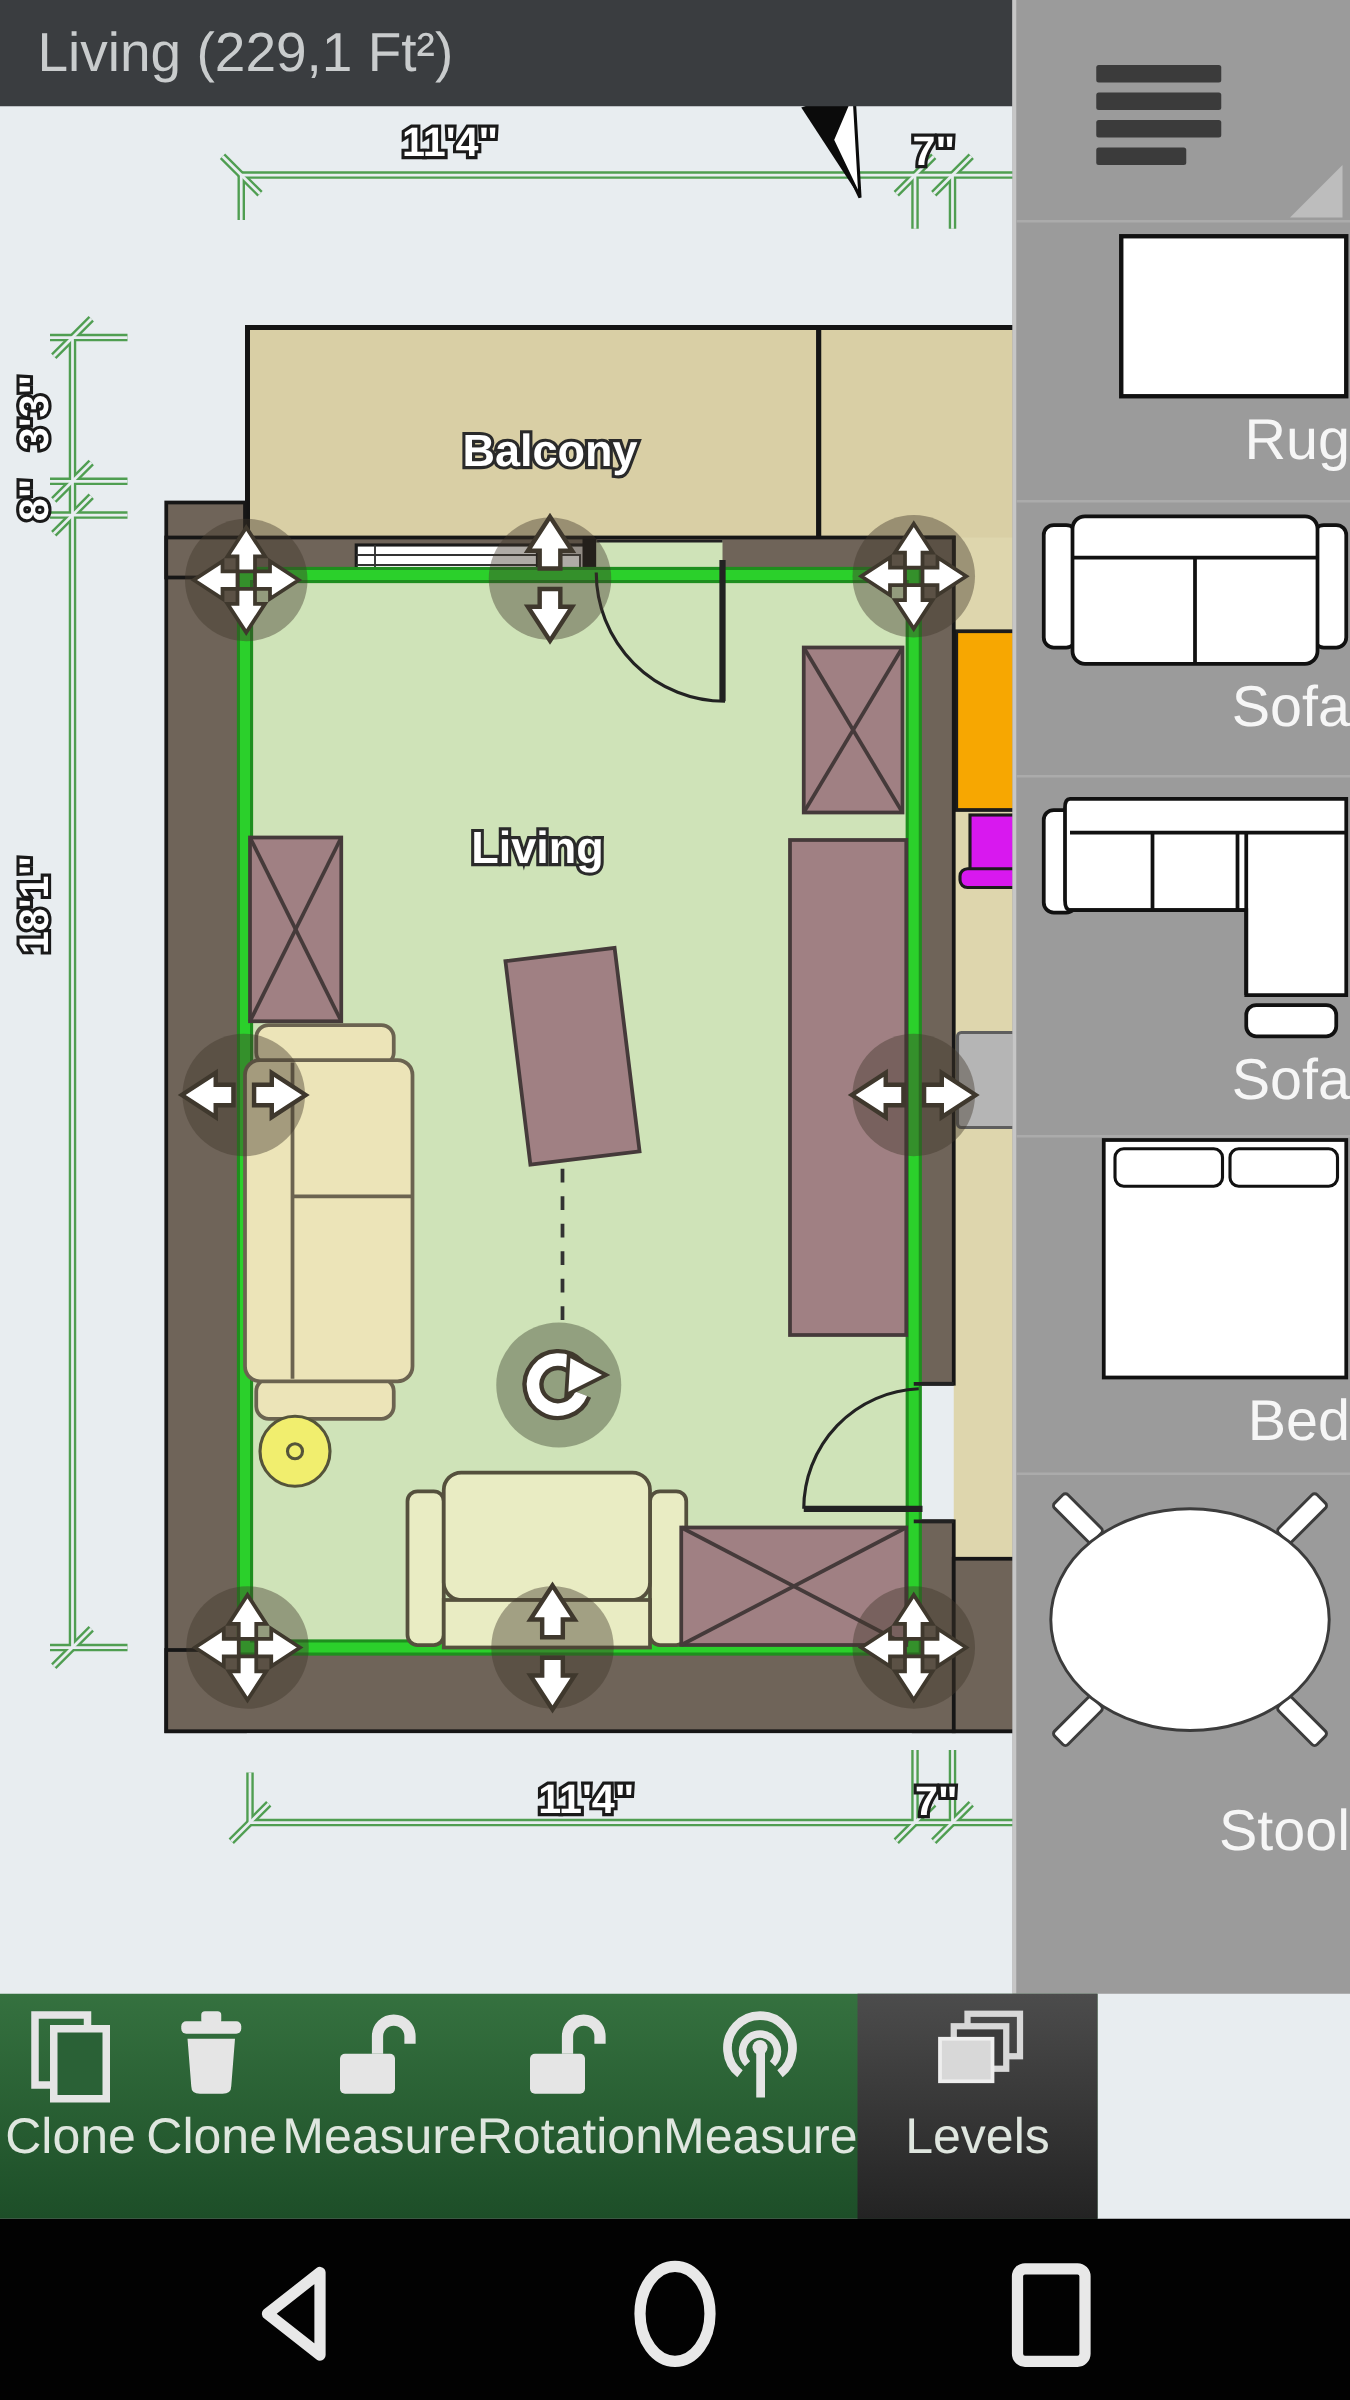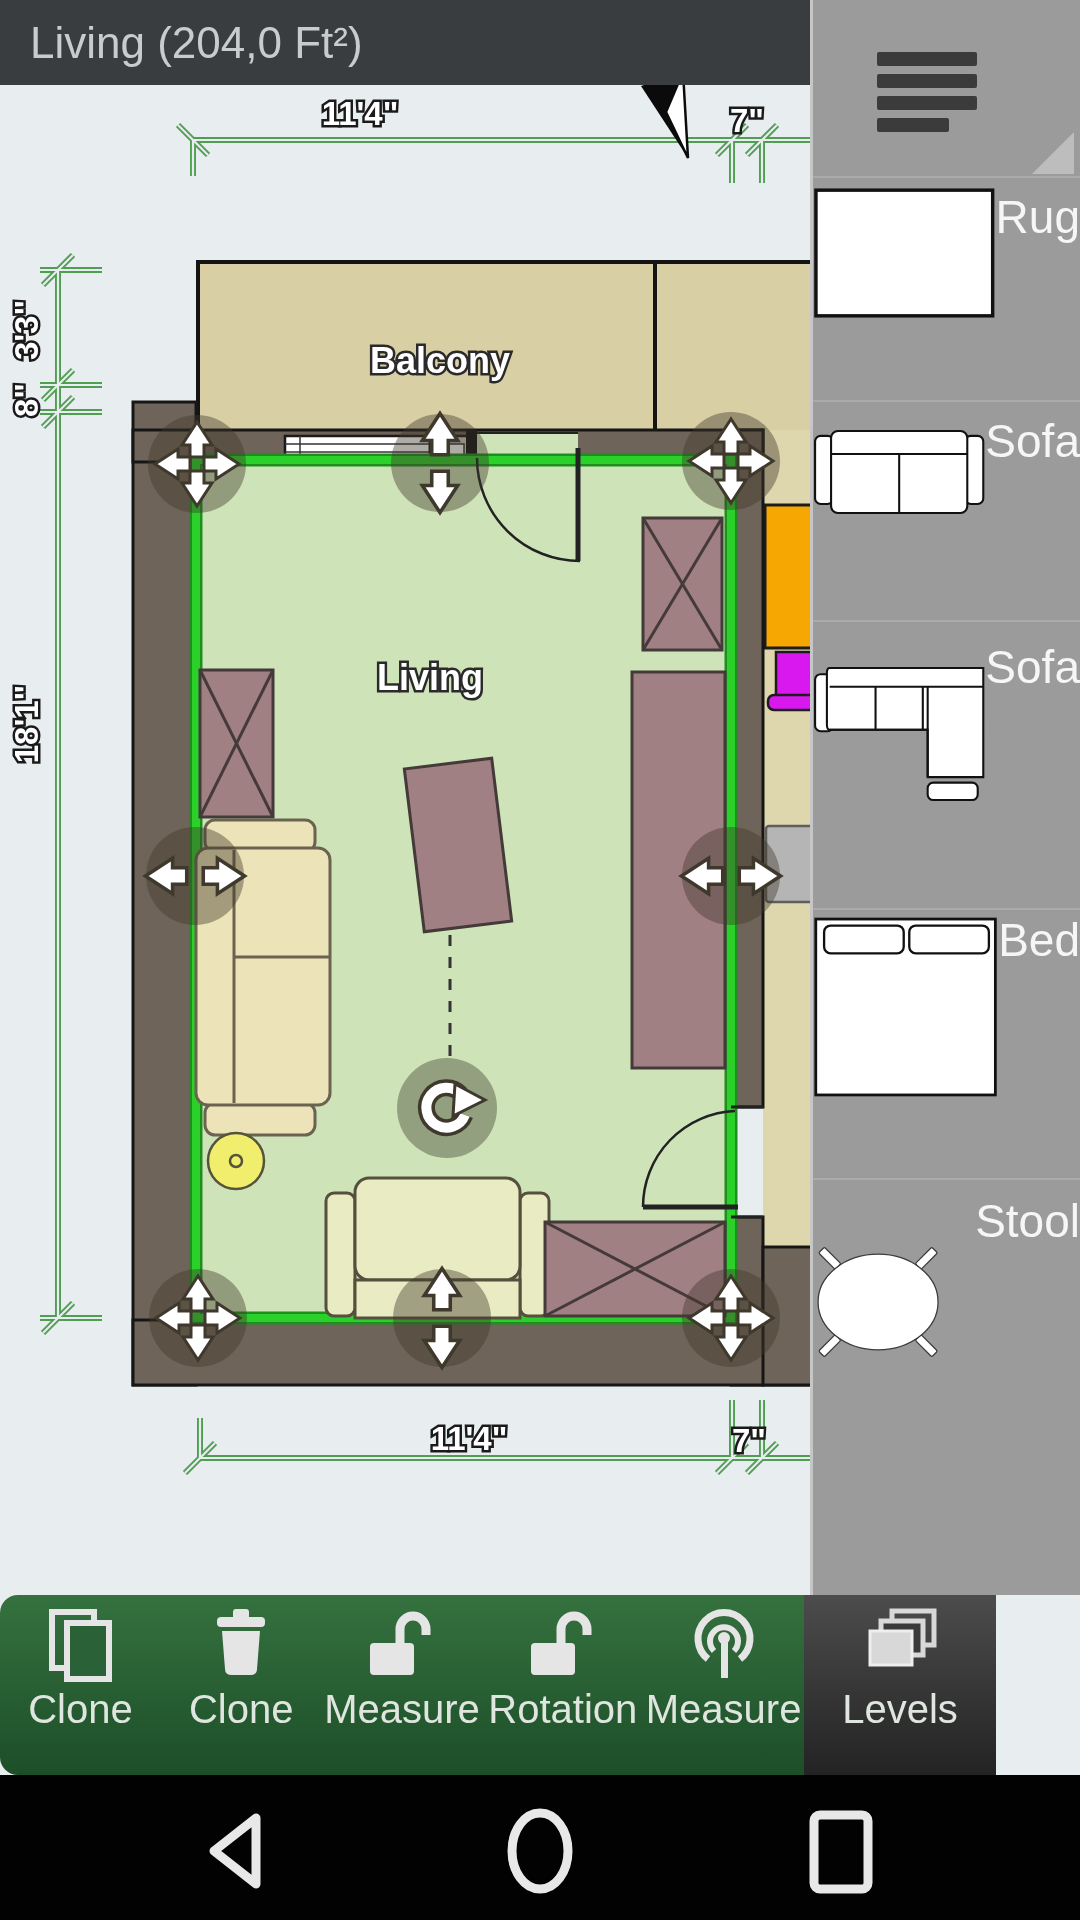--- a/index.html
+++ b/index.html
@@ -6,30 +6,30 @@
   .screen{position:relative;width:1080px;height:1920px;overflow:hidden;
     font-family:"Liberation Sans",sans-serif;background:#e8edf0;}
   
   .titlebar{position:absolute;left:0;top:0;width:810px;height:85px;background:#3a3d40;z-index:4;}
   .titlebar .t{position:absolute;left:30px;top:0;line-height:85px;font-size:44px;color:#c9cccd;white-space:nowrap;}
   
   .plan{position:absolute;left:0;top:0;z-index:1;}
   
   .sidebar{position:absolute;left:810px;top:0;width:270px;height:1595px;background:#9b9b9b;
     border-left:3px solid #c6c6c6;box-sizing:border-box;z-index:5;}
-  .cell{position:absolute;left:0;width:267px;display:flex;flex-direction:row;align-items:flex-start;}
+  .cell{position:absolute;left:0;width:267px;display:flex;flex-direction:column;align-items:flex-end;}
   .cell .lbl{font-size:46px;color:#f6f6f6;margin-top:6px;line-height:1.1;}
   .divider{position:absolute;left:0;width:267px;height:2px;background:#ababab;}
   .menuwrap{position:absolute;left:0;top:0;width:267px;height:178px;}
   .bar{position:absolute;left:64px;height:14px;background:#3b3b3b;border-radius:2px;}
   .fold{position:absolute;right:6px;top:132px;width:0;height:0;
     border-left:42px solid transparent;border-bottom:42px solid #bdbdbd;}
   
-  .toolbar{position:absolute;left:0;top:1595px;width:996px;height:180px;display:flex;z-index:6;
-    background:linear-gradient(#35713f,#1d4e28);border-radius:18px;}
+  .toolbar{position:absolute;left:0;top:1595px;width:878px;height:180px;display:flex;z-index:6;
+    background:linear-gradient(#35713f,#1d4e28);}
   .tbtn{flex:1 1 0;display:flex;flex-direction:column;align-items:center;justify-content:flex-start;padding-top:12px;}
   .tbtn .lbl{font-size:40px;color:#dfe6df;margin-top:4px;white-space:nowrap;}
   .tbtn.active{background:linear-gradient(#4c4c4c,#232323);flex:0 0 192px;}
   
   .navbar{position:absolute;left:0;top:1775px;width:1080px;height:145px;background:#020202;z-index:6;}
   .navbar svg{position:absolute;top:0;left:0;}
 </style>
 </head>
 <body>
 
@@ -254,21 +254,21 @@
       <g transform="translate(447,1108)">
         <circle r="50" fill="rgba(96,105,80,0.55)" stroke="none"></circle>
         <path d="M14,-14 A20,20 0 1 0 18,7" fill="none" stroke="#3f382d" stroke-width="17"></path>
         <path d="M14,-14 A20,20 0 1 0 18,7" fill="none" stroke="#fff" stroke-width="10"></path>
         <path d="M8,-24 L38,-8 L6,8 Z" fill="#fff" stroke="#3f382d" stroke-width="3"></path>
       </g>
     </g>
   </svg>
 
   <div class="titlebar">
-    <div class="t">Living (204,0 Ft²)</div>
+    <div class="t">Living (229,1 Ft²)</div>
   </div>
 
   <div class="sidebar">
     <div class="menuwrap">
       <span>
         <span class="bar" style="top:52px;width:100px;"></span>
         <span class="bar" style="top:74px;width:100px;"></span>
         <span class="bar" style="top:96px;width:100px;"></span>
         <span class="bar" style="top:118px;width:72px;"></span>
       </span>

